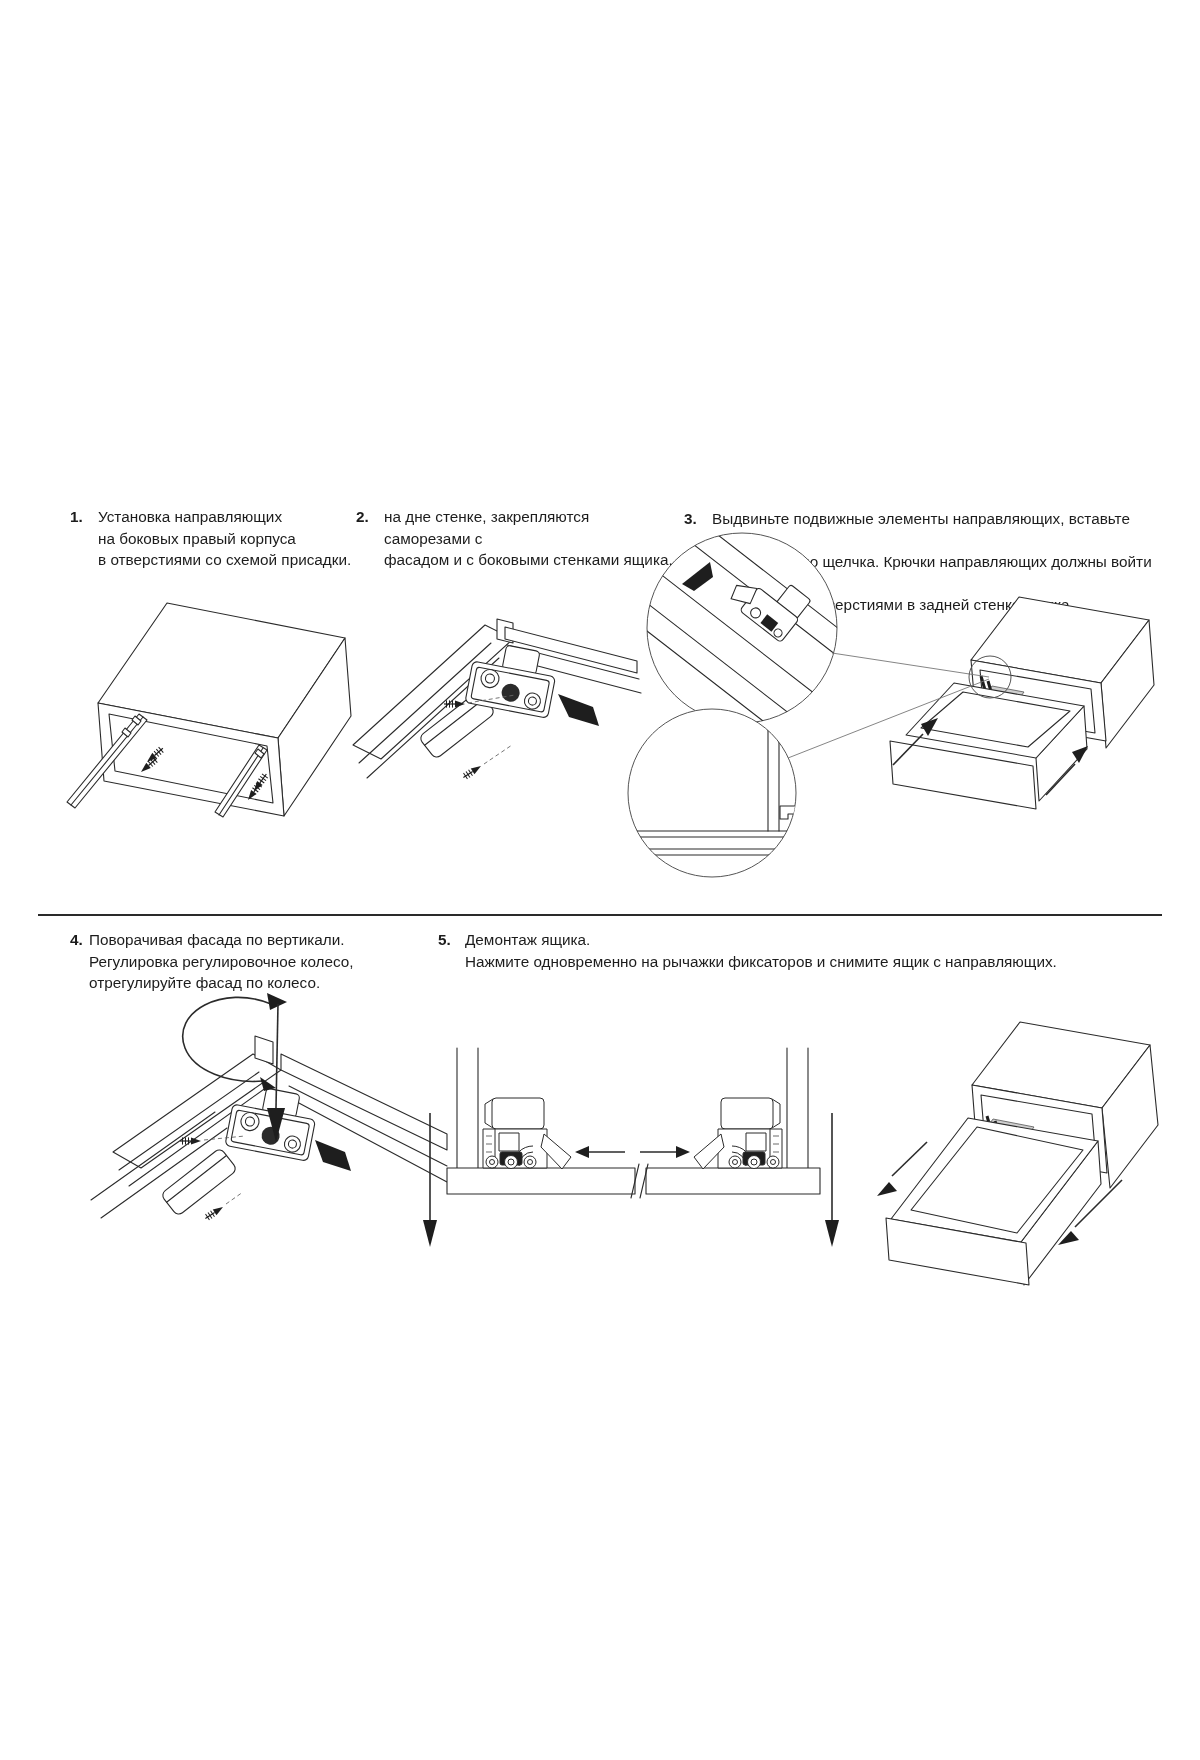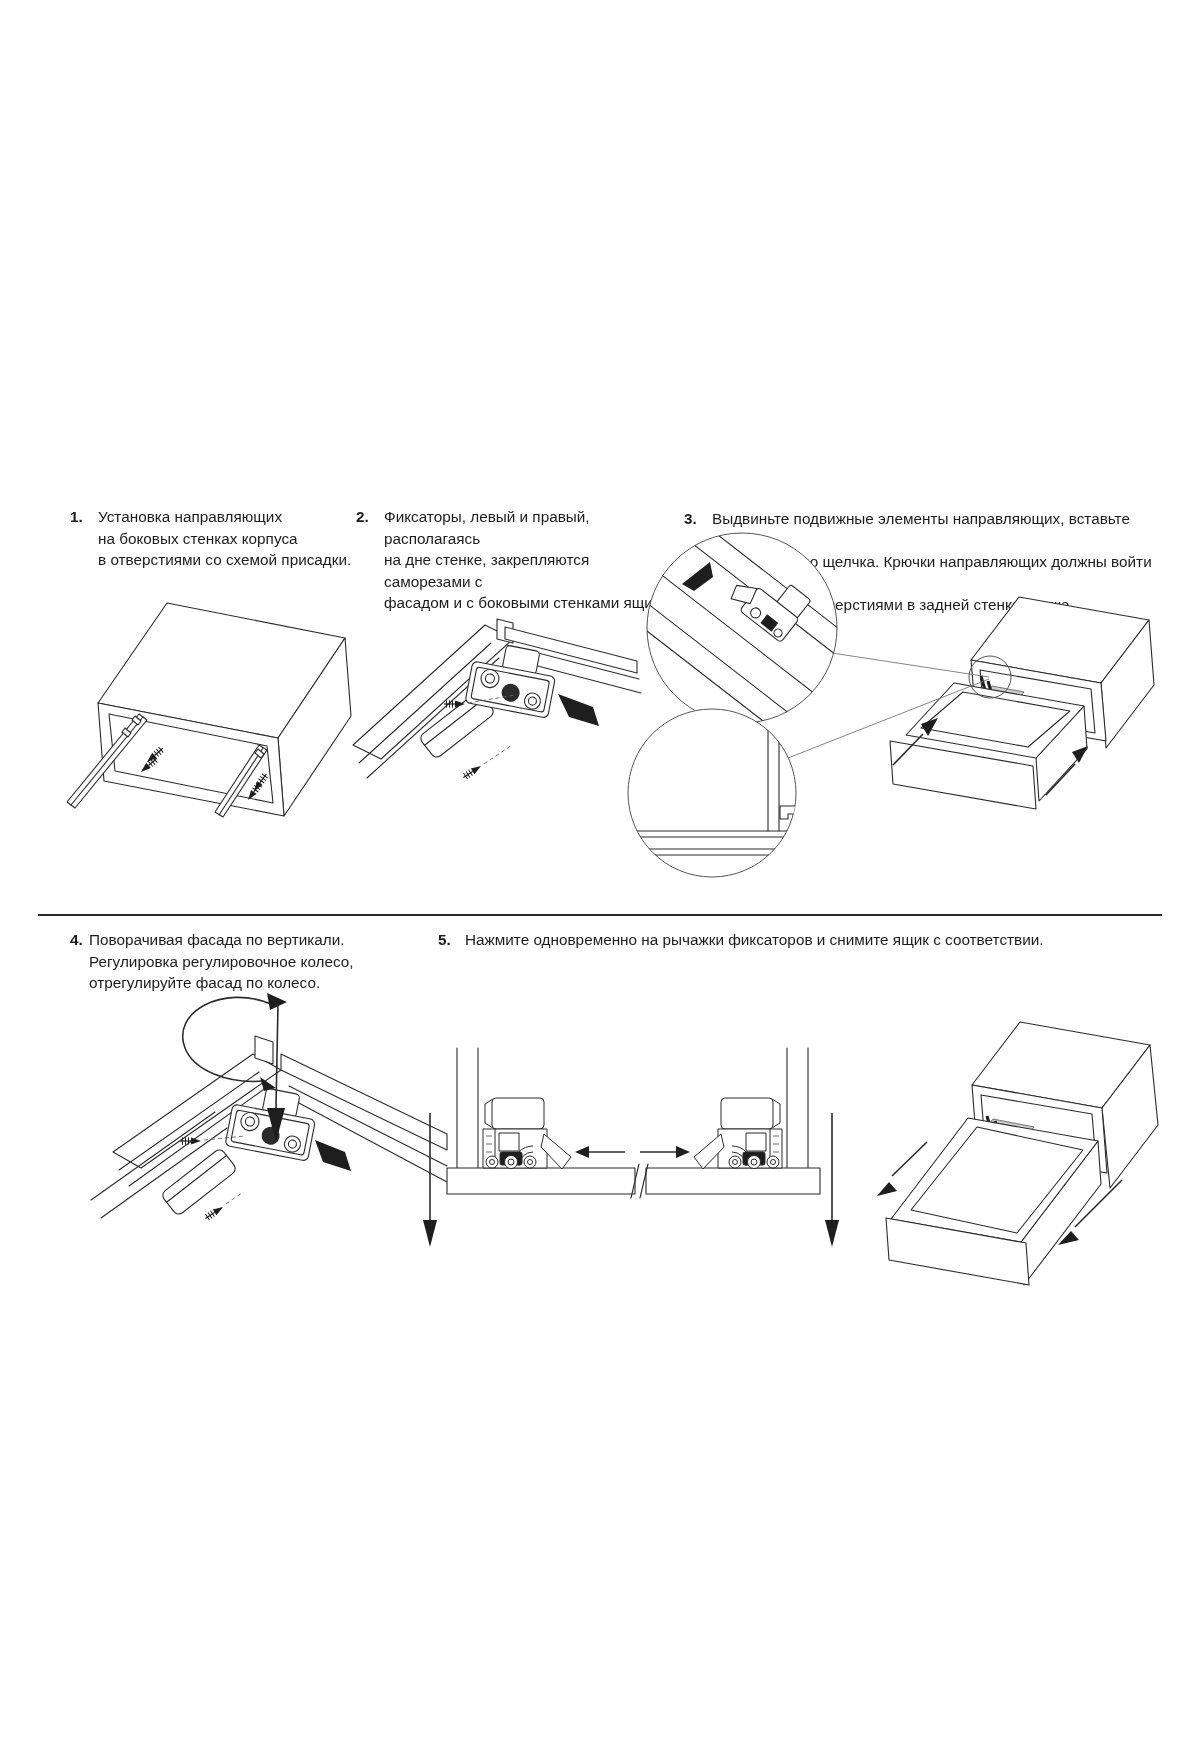--- a/index.html
+++ b/index.html
@@ -22,29 +22,28 @@
 </style>
 </head>
 <body>
 
 <div class="page">
 
   <div class="step" style="left:70px;top:506px;width:300px;">
     <span class="num" style="width:28px;">1.</span>
     <div class="lines">
       <div>Установка направляющих</div>
-      <div>на боковых стенках корпуса</div>
+      <div>на боковых правый корпуса</div>
       <div>в отверстиями со схемой присадки.</div>
     </div>
   </div>
 
   <div class="step" style="left:356px;top:506px;width:320px;">
     <span class="num" style="width:28px;">2.</span>
     <div class="lines">
-      <div>Фиксаторы, левый и правый, располагаясь</div>
       <div>на дне стенке, закрепляются саморезами с</div>
       <div>фасадом и с боковыми стенками ящика.</div>
     </div>
   </div>
 
   <div class="step" style="left:684px;top:508px;width:470px;">
     <span class="num" style="width:28px;">3.</span>
     <div class="lines">
       <div>Выдвиньте подвижные элементы направляющих, вставьте ящик</div>
       <div>и задвиньте до щелчка. Крючки направляющих должны войти в</div>
@@ -59,21 +58,22 @@
     <div class="lines">
       <div>Поворачивая фасада по вертикали.</div>
       <div>Регулировка регулировочное колесо,</div>
       <div>отрегулируйте фасад по колесо.</div>
     </div>
   </div>
 
   <div class="step" style="left:438px;top:929px;width:640px;">
     <span class="num" style="width:27px;">5.</span>
     <div class="lines">
-      <div>Нажмите одновременно на рычажки фиксаторов и снимите ящик с соответствии.</div>
+      <div>Демонтаж ящика.</div>
+      <div>Нажмите одновременно на рычажки фиксаторов и снимите ящик с направляющих.</div>
     </div>
   </div>
 
   <svg style="left:55px;top:585px;" width="300" height="240" viewBox="0 0 300 240">
     <defs>
       <g id="screw">
         <path d="M0,0 L10,3.4 L10,-3.4 Z" class="blk"></path>
         <line x1="10" y1="0" x2="21" y2="0" stroke="#1e1e1e" stroke-width="1.2"></line>
         <line x1="12.5" y1="-3.6" x2="12.5" y2="3.6" stroke="#1e1e1e" stroke-width="1"></line>
         <line x1="15.5" y1="-3.6" x2="15.5" y2="3.6" stroke="#1e1e1e" stroke-width="1"></line>

